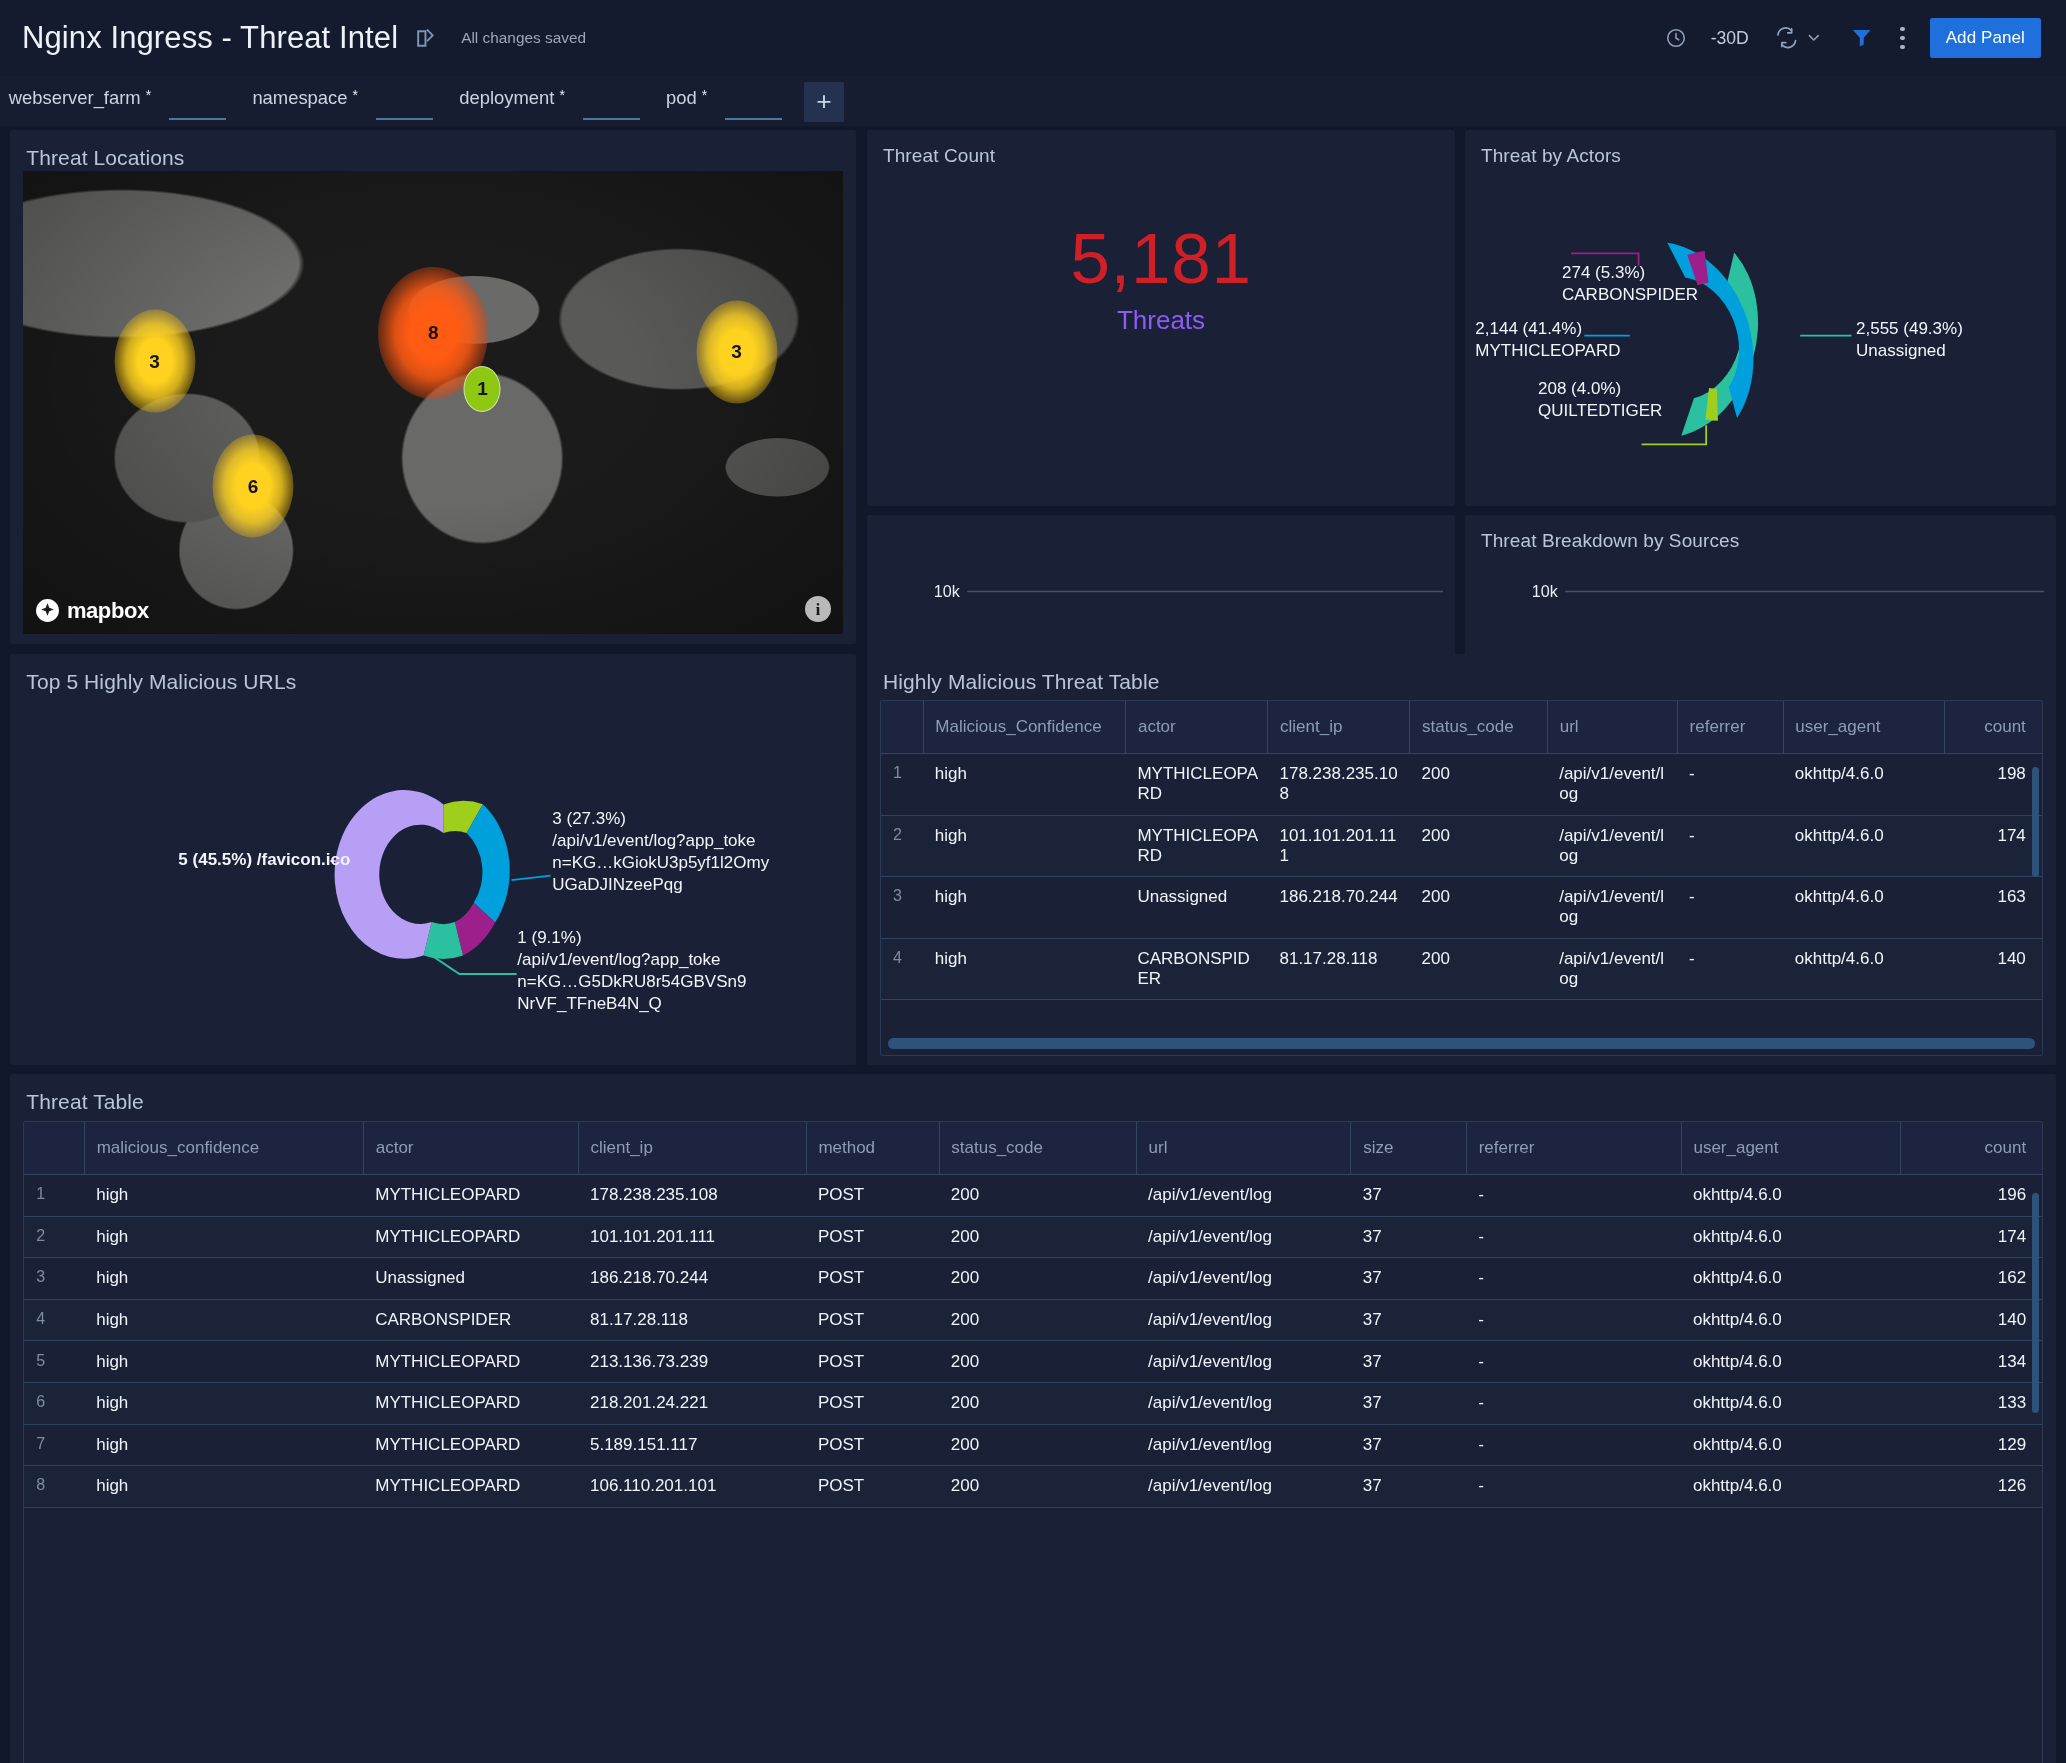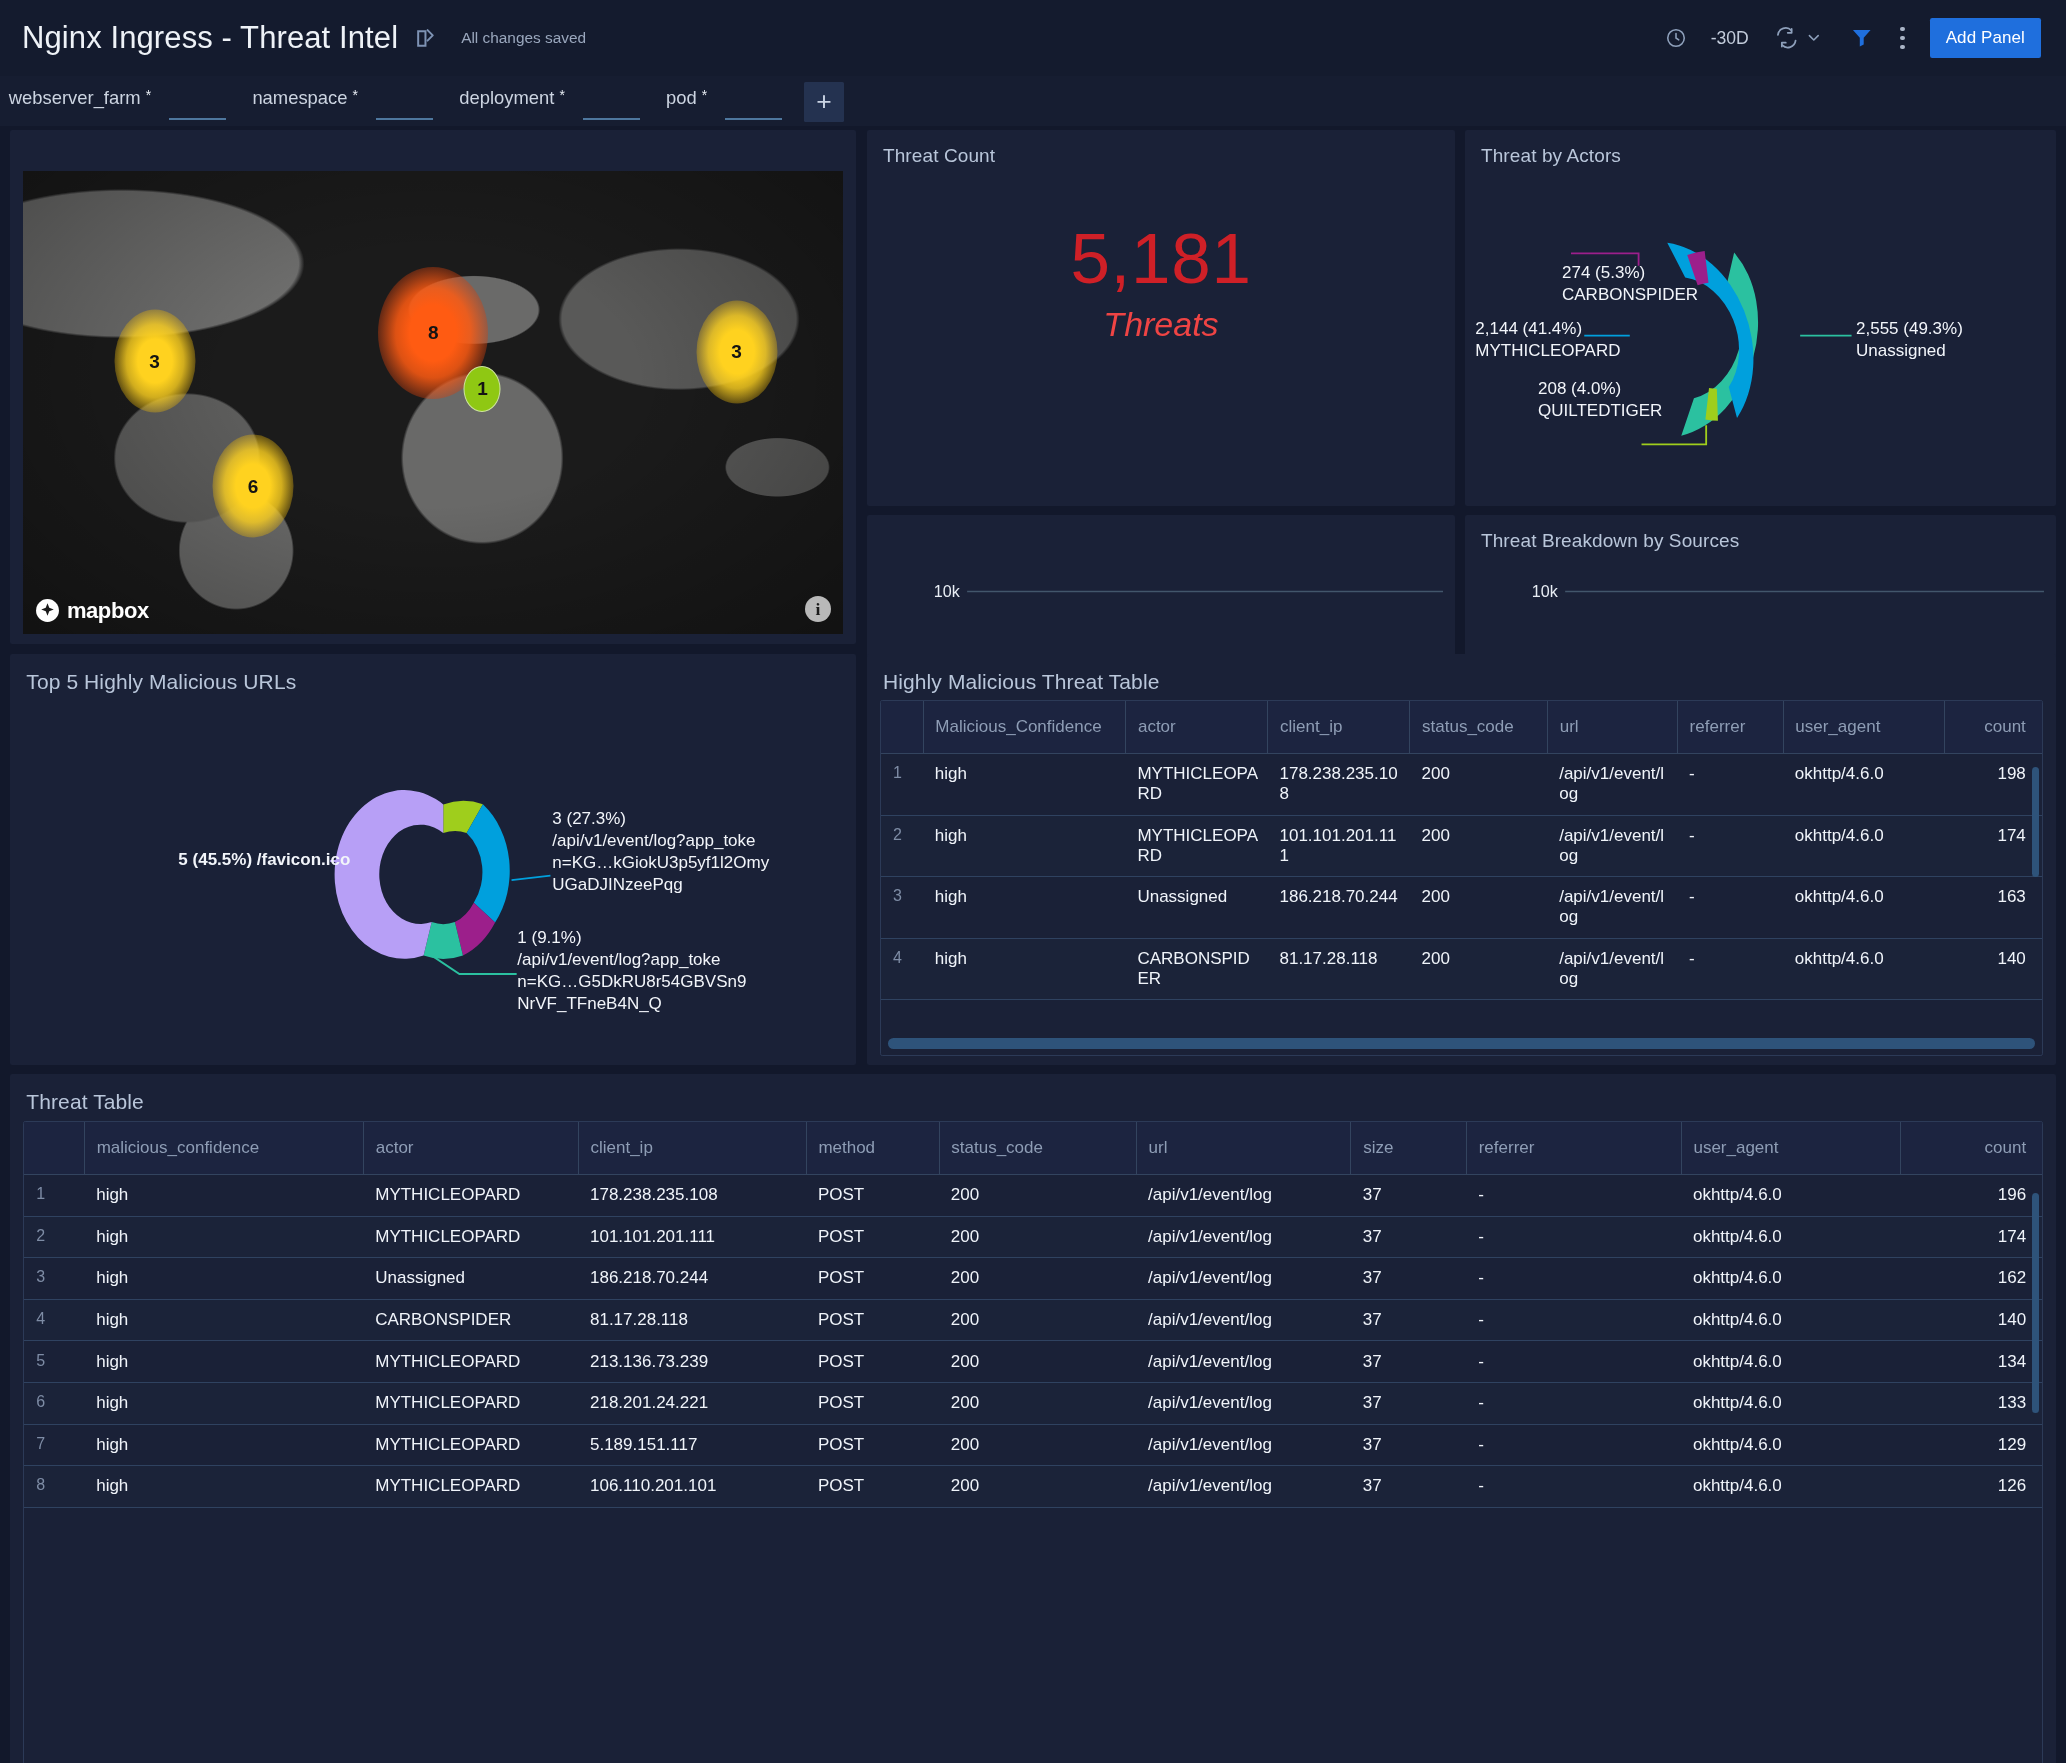--- a/index.html
+++ b/index.html
@@ -134,21 +134,21 @@
     display:flex;align-items:center;justify-content:center;
     font-size:17.6px; font-weight:700; font-family:"Liberation Serif",serif;
   }
 
   
   .bignum-wrap {
     position:absolute; left:0; right:0; top: 88px;
     display:flex; flex-direction:column; align-items:center;
   }
   .bignum { font-size: 71px; color: #cf2027; font-weight: 400; letter-spacing: 0.7px; }
-  .bignum-sub { font-size: 34px; color: #ef4444; margin-top: 5.9px; font-weight: 400; font-style: italic;}
+  .bignum-sub { font-size: 26px; color: #8b5cf6; margin-top: 5.9px; font-weight: 400;}
 
   
   .donut-panel-body { position: absolute; inset: 0; }
   .donut-label {
     position: absolute; font-size: 17px; color: #f2f5fa; line-height: 1.30;
     white-space: pre-line;
   }
   svg { display: block; }
   .axis-line { stroke: #4b6076; stroke-width: 2; }
   .grid-line { stroke: #42566b; stroke-width: 2; }
@@ -267,20 +267,21 @@
       <div class="var-underline"></div>
     </div>
     <div class="var-add-btn">
       <span>+</span>
     </div>
   </div>
 
   <div class="grid">
 
     <div class="panel" style="left:10.3px; top:4.4px; width:846px; height:514px;">
+      <div class="panel-title big">Threat Locations</div>
       <div class="map-area">
         <div class="map-land"></div>
         <div class="map-vignette"></div>
 
         <div class="map-marker mk-glow-y" style="left:16%; top:41%;">
           <span>3</span>
         </div>
         <div class="map-marker mk-glow8" style="left:50%; top:35%;">
           <span>8</span>
         </div>

